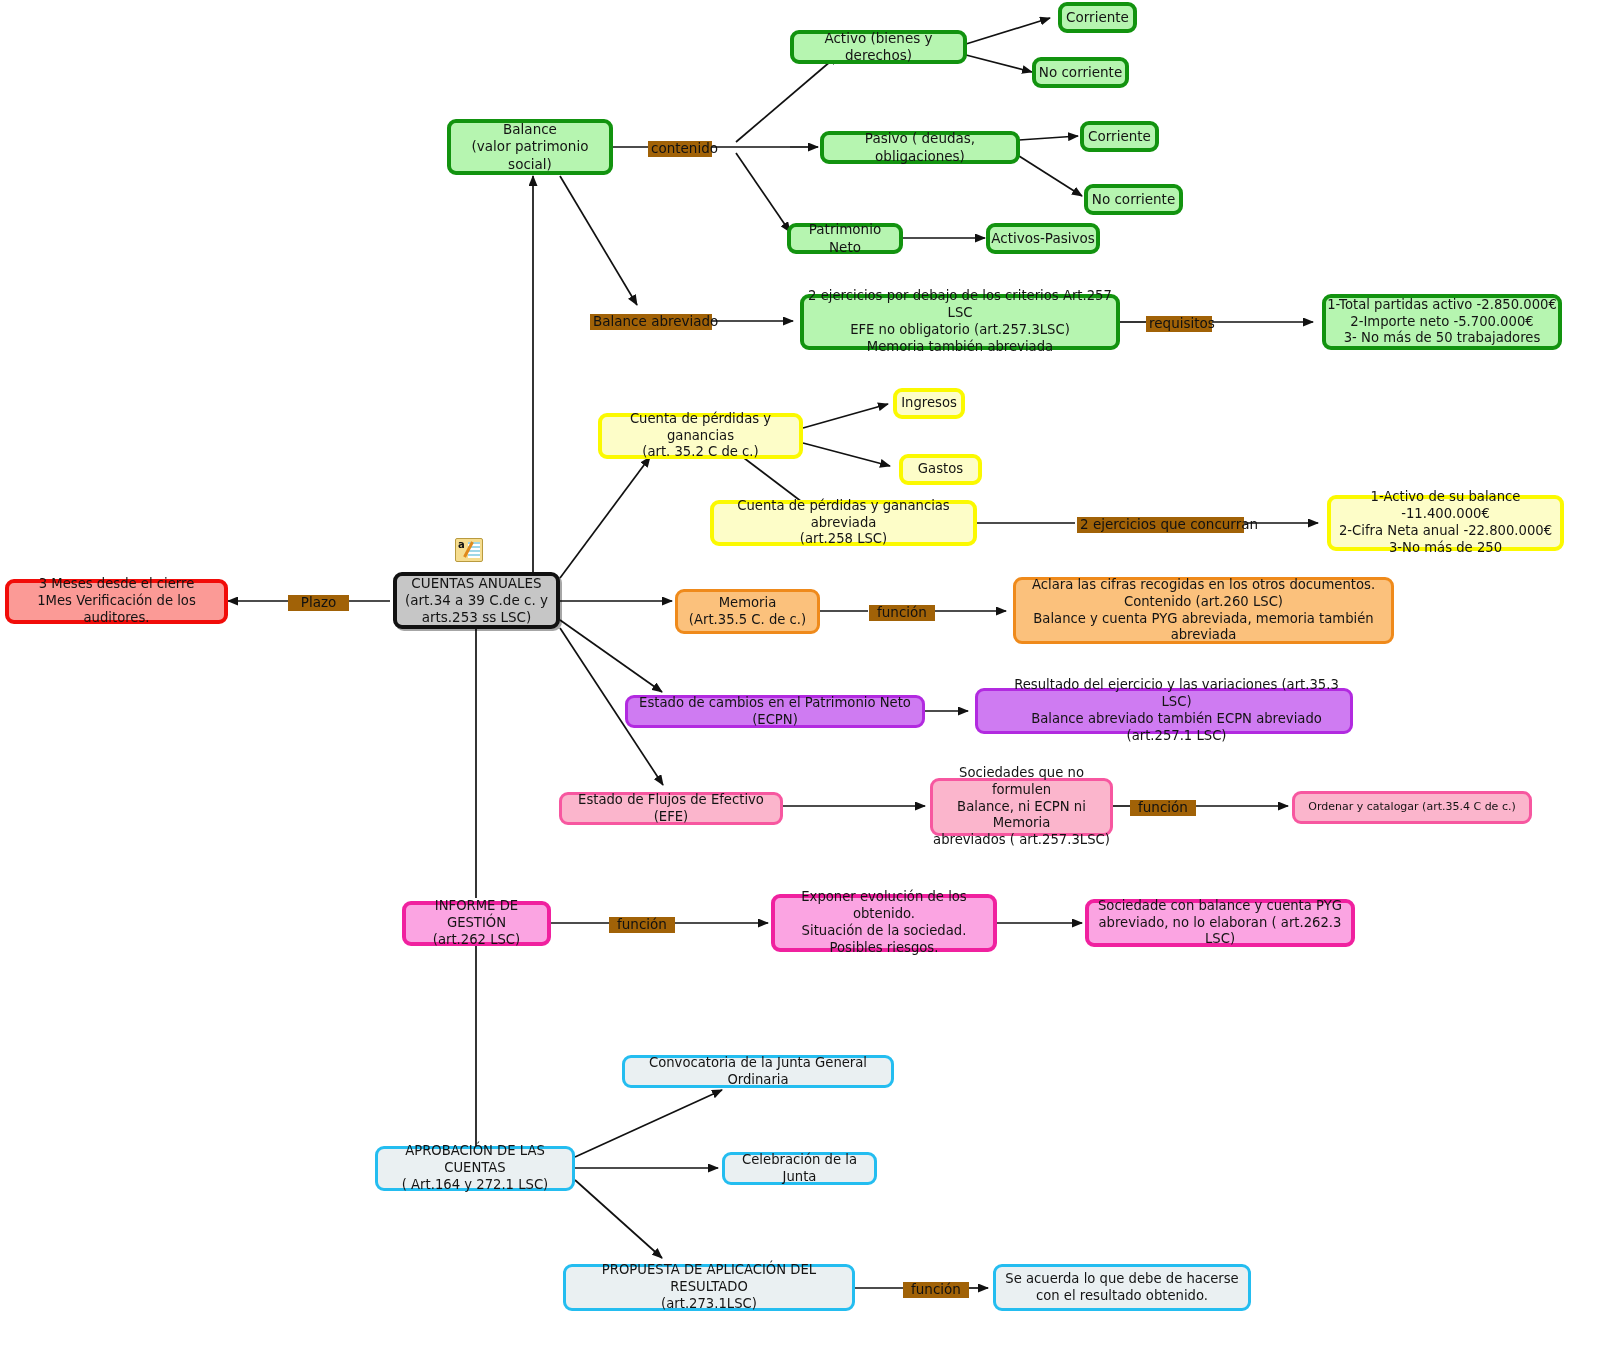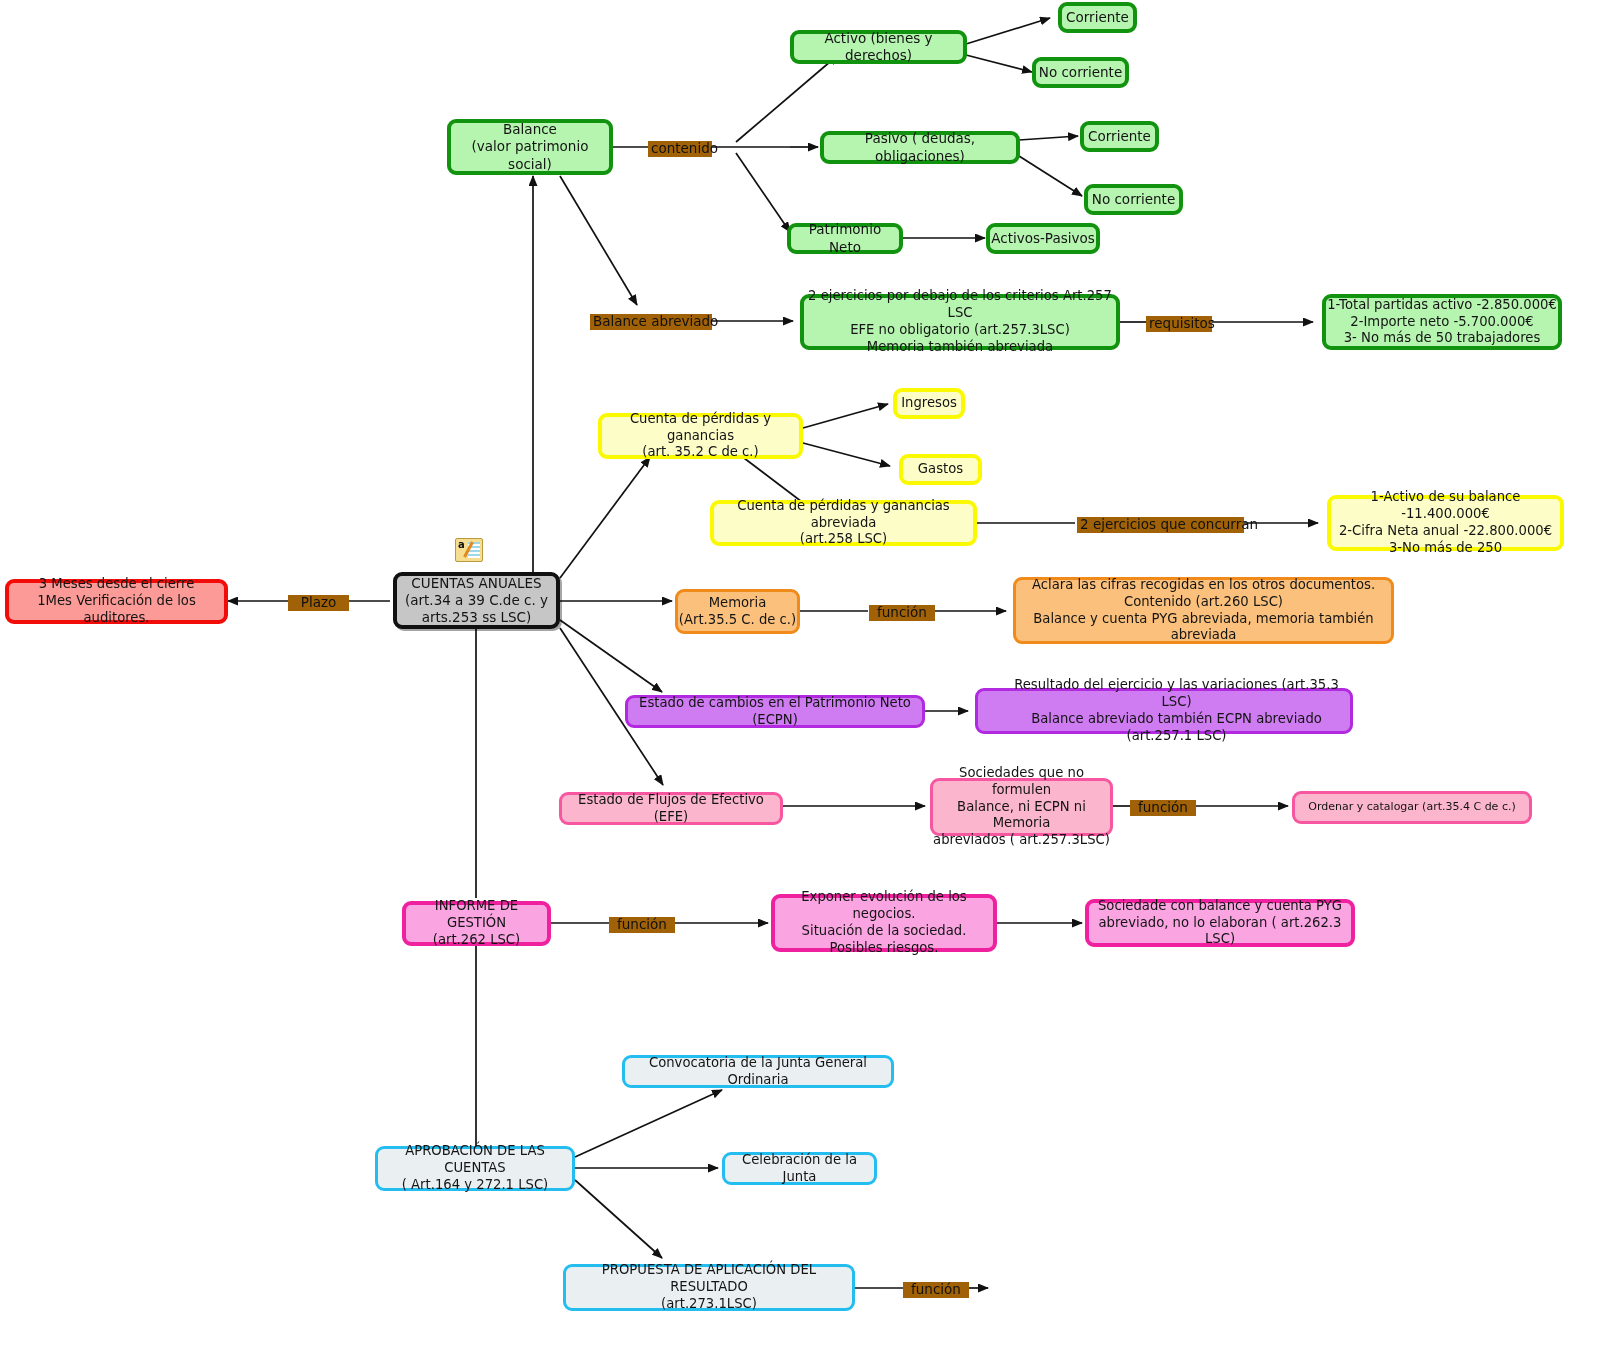--- a/index.html
+++ b/index.html
@@ -139,50 +139,52 @@
   <div class="node n-yellow" style="left:899px;top:454px;width:83px;height:31px;font-size:13.2px;">Gastos</div>
   <div class="node n-yellow" style="left:710px;top:500px;width:267px;height:46px;font-size:13.2px;">Cuenta de pérdidas y ganancias abreviada
 (art.258 LSC)</div>
   <div class="node n-yellow" style="left:1327px;top:495px;width:237px;height:56px;font-size:13.2px;">1-Activo de su balance -11.400.000€
 2-Cifra Neta anual -22.800.000€
 3-No más de 250</div>
 
   <div class="node n-red" style="left:5px;top:579px;width:223px;height:45px;font-size:13.2px;">3 Meses desde el cierre
 1Mes Verificación de los auditores.</div>
 
-  <div class="node n-orange" style="left:675px;top:589px;width:125px;height:45px;font-size:13.2px;">Memoria
+  <div class="node n-orange" style="left:675px;top:589px;width:145px;height:45px;font-size:13.2px;">Memoria
 (Art.35.5 C. de c.)</div>
   <div class="node n-orange" style="left:1013px;top:577px;width:381px;height:67px;font-size:13.2px;">Aclara las cifras recogidas en los otros documentos.
 Contenido (art.260 LSC)
 Balance y cuenta PYG abreviada, memoria también abreviada</div>
 
   <div class="node n-purple" style="left:625px;top:695px;width:300px;height:33px;font-size:13.2px;">Estado de cambios en el Patrimonio Neto (ECPN)</div>
   <div class="node n-purple" style="left:975px;top:688px;width:378px;height:46px;font-size:13.2px;padding-left:25px;">Resultado del ejercicio y las variaciones (art.35.3 LSC)
 Balance abreviado también ECPN abreviado (art.257.1 LSC)</div>
 
   <div class="node n-pinklt" style="left:559px;top:792px;width:224px;height:33px;font-size:13.2px;">Estado de Flujos de Efectivo (EFE)</div>
   <div class="node n-pinklt" style="left:930px;top:778px;width:183px;height:58px;font-size:13.2px;">Sociedades que no formulen
 Balance, ni ECPN ni Memoria
 abreviados ( art.257.3LSC)</div>
   <div class="node n-pinklt" style="left:1292px;top:791px;width:240px;height:33px;font-size:11px;">Ordenar y catalogar (art.35.4 C de c.)</div>
 
   <div class="node n-pink" style="left:402px;top:901px;width:149px;height:45px;font-size:13.2px;">INFORME DE GESTIÓN
 (art.262 LSC)</div>
-  <div class="node n-pink" style="left:771px;top:894px;width:226px;height:58px;font-size:13.2px;">Exponer evolución de los negocios.
+  <div class="node n-pink" style="left:771px;top:894px;width:226px;height:58px;font-size:13.2px;">Exponer evolución de los obtenido.
 Situación de la sociedad.
 Posibles riesgos.</div>
   <div class="node n-pink" style="left:1085px;top:899px;width:270px;height:48px;font-size:13.2px;">Sociedade con balance y cuenta PYG
 abreviado, no lo elaboran ( art.262.3 LSC)</div>
 
   <div class="node n-blue" style="left:622px;top:1055px;width:272px;height:33px;font-size:13.2px;">Convocatoria de la Junta General Ordinaria</div>
   <div class="node n-blue" style="left:375px;top:1146px;width:200px;height:45px;font-size:13.2px;">APROBACIÓN DE LAS CUENTAS
 ( Art.164 y 272.1 LSC)</div>
   <div class="node n-blue" style="left:722px;top:1152px;width:155px;height:33px;font-size:13.2px;">Celebración de la Junta</div>
   <div class="node n-blue" style="left:563px;top:1264px;width:292px;height:47px;font-size:13.2px;">PROPUESTA DE APLICACIÓN DEL RESULTADO
 (art.273.1LSC)</div>
+  <div class="node n-blue" style="left:993px;top:1264px;width:258px;height:47px;font-size:13.2px;">Se acuerda lo que debe de hacerse
+con el resultado obtenido.</div>
 
   <div class="lbl" style="left:648px;top:141px;width:58px;">contenido</div>
   <div class="lbl" style="left:590px;top:314px;width:116px;">Balance abreviado</div>
   <div class="lbl" style="left:1146px;top:316px;width:60px;">requisitos</div>
   <div class="lbl" style="left:1077px;top:517px;width:161px;">2 ejercicios que concurran</div>
   <div class="lbl" style="left:288px;top:595px;width:55px;">Plazo</div>
   <div class="lbl" style="left:869px;top:605px;width:60px;">función</div>
   <div class="lbl" style="left:1130px;top:800px;width:60px;">función</div>
   <div class="lbl" style="left:609px;top:917px;width:60px;">función</div>
   <div class="lbl" style="left:903px;top:1282px;width:60px;">función</div>

